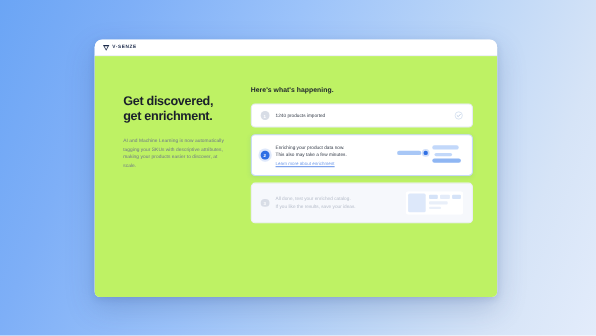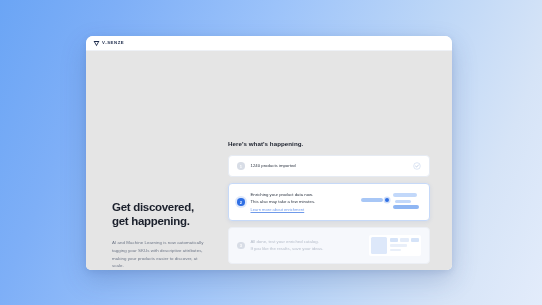--- a/index.html
+++ b/index.html
@@ -62,26 +62,25 @@
     font-size: 4.3px;
     letter-spacing: 0.55px;
     font-weight: 700;
     color: #1c2a4a;
     white-space: nowrap;
     line-height: 1;
   }
 
   .appbody {
     flex: 1 1 auto;
-    background: #e5e5e5;
+    background: #bef264;
     display: flex;
     padding: 26px 22px 0 26px;
     gap: 18px;
     overflow: hidden;
-    align-items: flex-end;
   }
 
   
   .left {
     width: 98px;
     flex: 0 0 98px;
     padding-top: 8px;
   }
 
   .headline {
@@ -269,21 +268,21 @@
       </svg>
       <span class="logo-text">V-SENZE</span>
     </div>
   </div>
 
   <div class="appbody">
 
     <div class="left">
       <div class="headline">
         <div>Get discovered,</div>
-        <div>get happening.</div>
+        <div>get enrichment.</div>
       </div>
       <div class="blurb">AI and Machine Learning is now automatically tagging your SKUs with descriptive attributes, making your products easier to discover, at scale.</div>
     </div>
 
     <div class="right">
       <div class="right-title">Here's what's happening.</div>
 
       <div class="card done">
         <div class="step faded">1</div>
         <div class="card-text">

